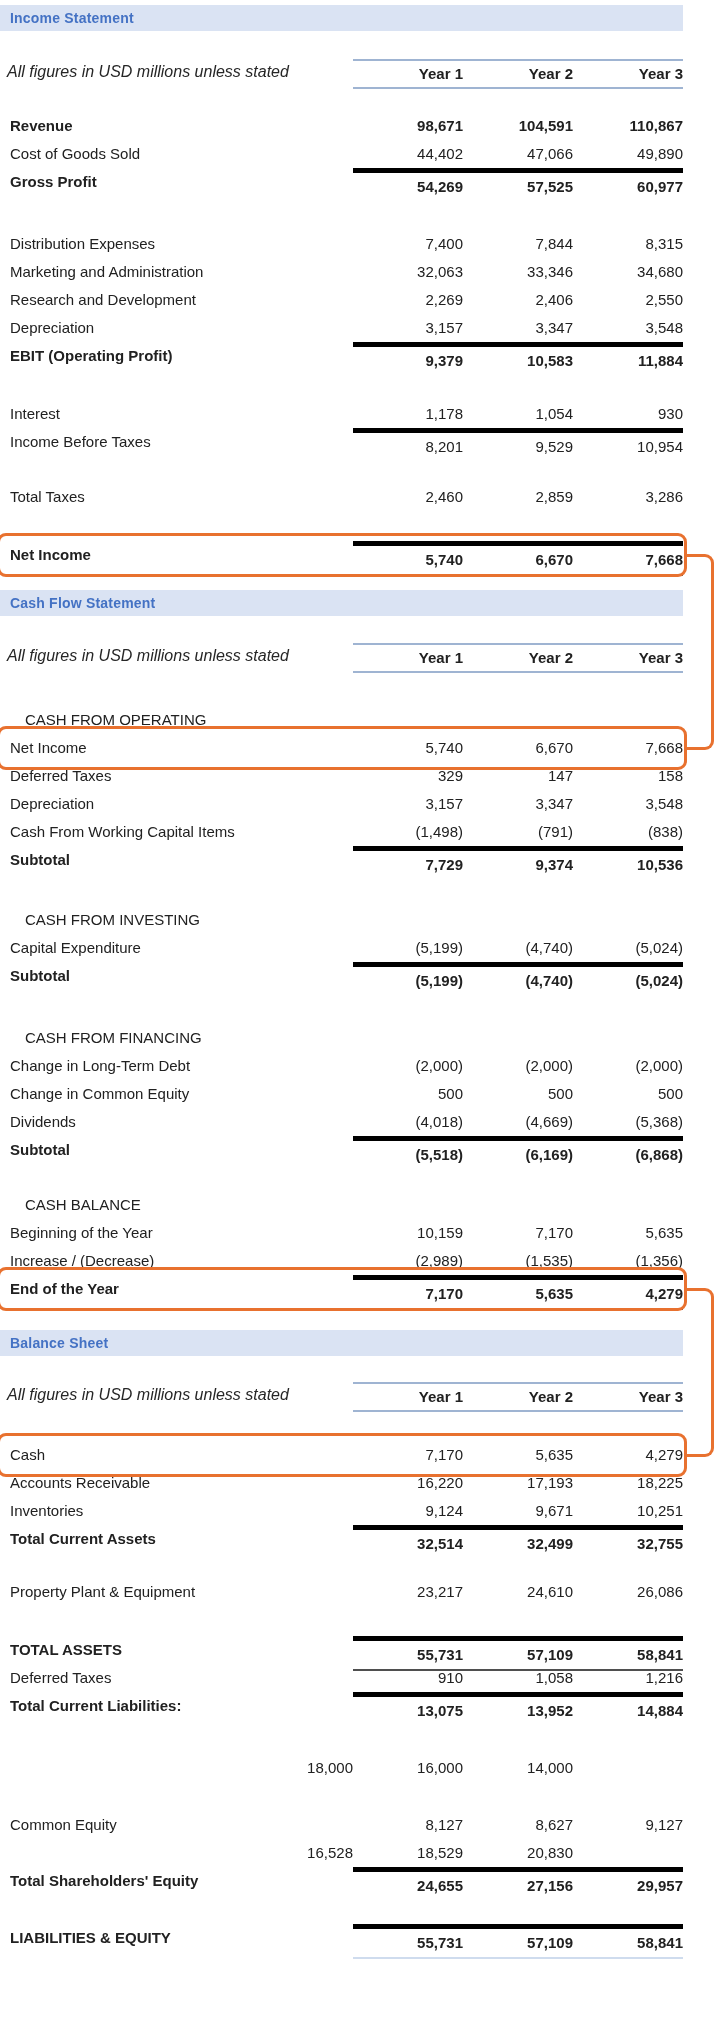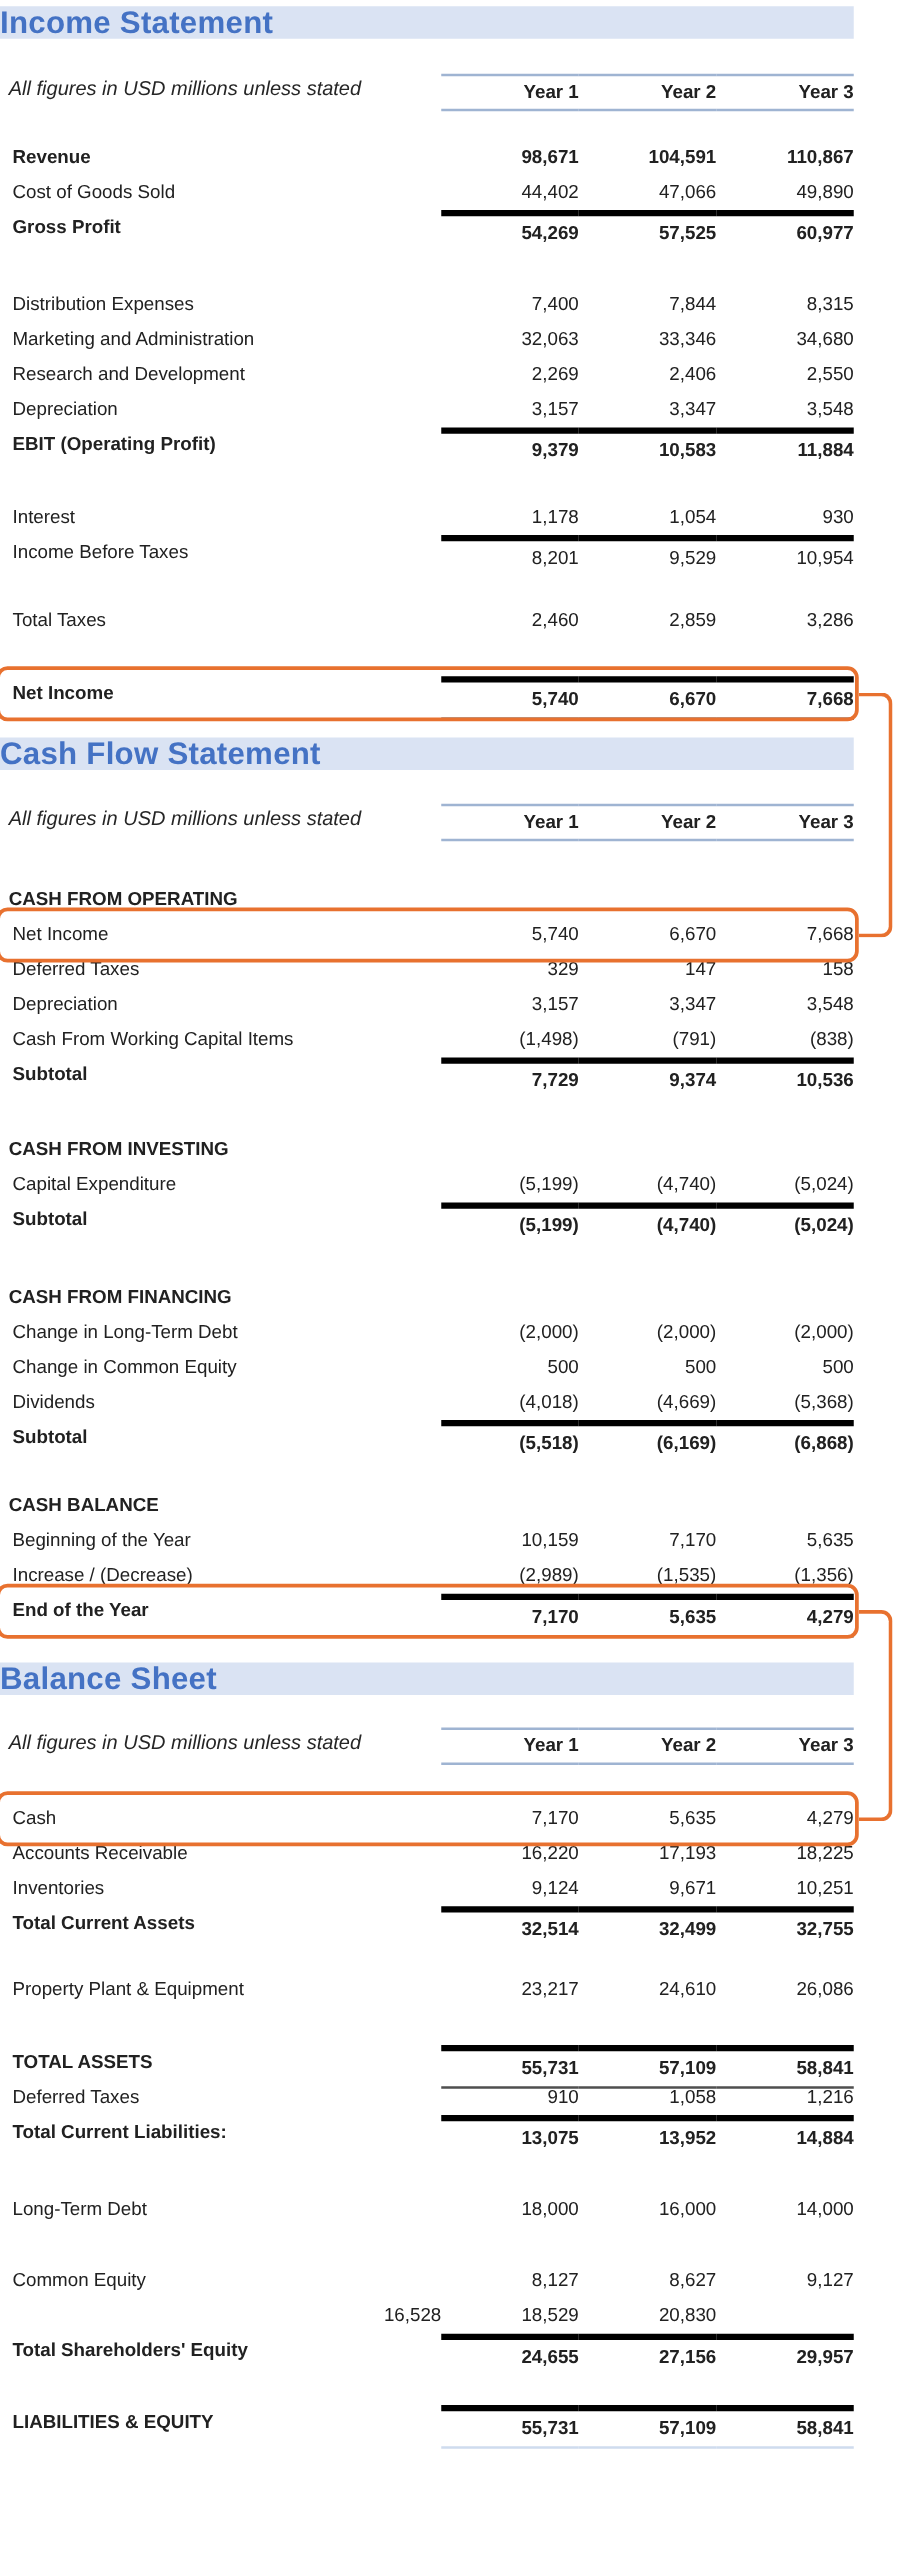--- a/index.html
+++ b/index.html
@@ -1,33 +1,33 @@
 <!DOCTYPE html>
 <html><head>
 <meta charset="utf-8">
 <style>
   html,body{margin:0;padding:0;background:#fff;}
   .page{
     position:relative;width:720px;height:2042px;overflow:hidden;background:#ffffff;
     font-family:"Liberation Sans","DejaVu Sans",sans-serif;color:#212121;font-size:15px;
   }
   .title{
-    width:683px;height:26px;line-height:26px;box-sizing:border-box;
-    background:#DAE3F3;color:#4472C4;font-size:25px;font-weight:700;letter-spacing:.2px;
+    width:683px;height:26px;line-height:26px;box-sizing:border-box;padding-left:10px;
+    background:#DAE3F3;color:#4472C4;font-size:14px;font-weight:700;letter-spacing:.2px;
   }
   .tbl{width:683px;}
   .row{
     display:grid;grid-template-columns:1fr 110px 110px 110px;
     height:28px;line-height:28px;
   }
   .lbl{padding-left:10px;white-space:nowrap;overflow:hidden;}
   .v{text-align:right;box-sizing:border-box;}
   .b .lbl,.b .v{font-weight:700;}
   .sec{display:block;height:28px;line-height:28px;}
-  .sec .lbl{padding-left:7px;font-weight:700;}
+  .sec .lbl{padding-left:25px;font-weight:400;}
   
   .thead{height:26px;line-height:26px;}
   .thead .note{padding-left:7px;font-style:italic;font-size:16px;color:#262626;}
   .thead .v{border-top:2px solid #9FB4D2;border-bottom:2px solid #9FB4D2;font-weight:700;}
   
   .ra .v{border-top:5px solid #000000;}
   .rbk .v{border-bottom:2px solid #4F4F4F;}
   .rbb .v{border-bottom:2px solid #CFDCEE;}
   
   .hl{position:relative;}
@@ -294,21 +294,20 @@
         <span class="v">1,058</span>
         <span class="v">1,216</span>
       </div>
       <div class="row b ra">
         <span class="lbl">Total Current Liabilities:</span>
         <span class="v">13,075</span>
         <span class="v">13,952</span>
         <span class="v">14,884</span>
       </div>
       <div class="row mt34">
-        <span class="lbl">Long-Term Debt</span>
         <span class="v">18,000</span>
         <span class="v">16,000</span>
         <span class="v">14,000</span>
       </div>
       <div class="row mt29">
         <span class="lbl">Common Equity</span>
         <span class="v">8,127</span>
         <span class="v">8,627</span>
         <span class="v">9,127</span>
       </div>

